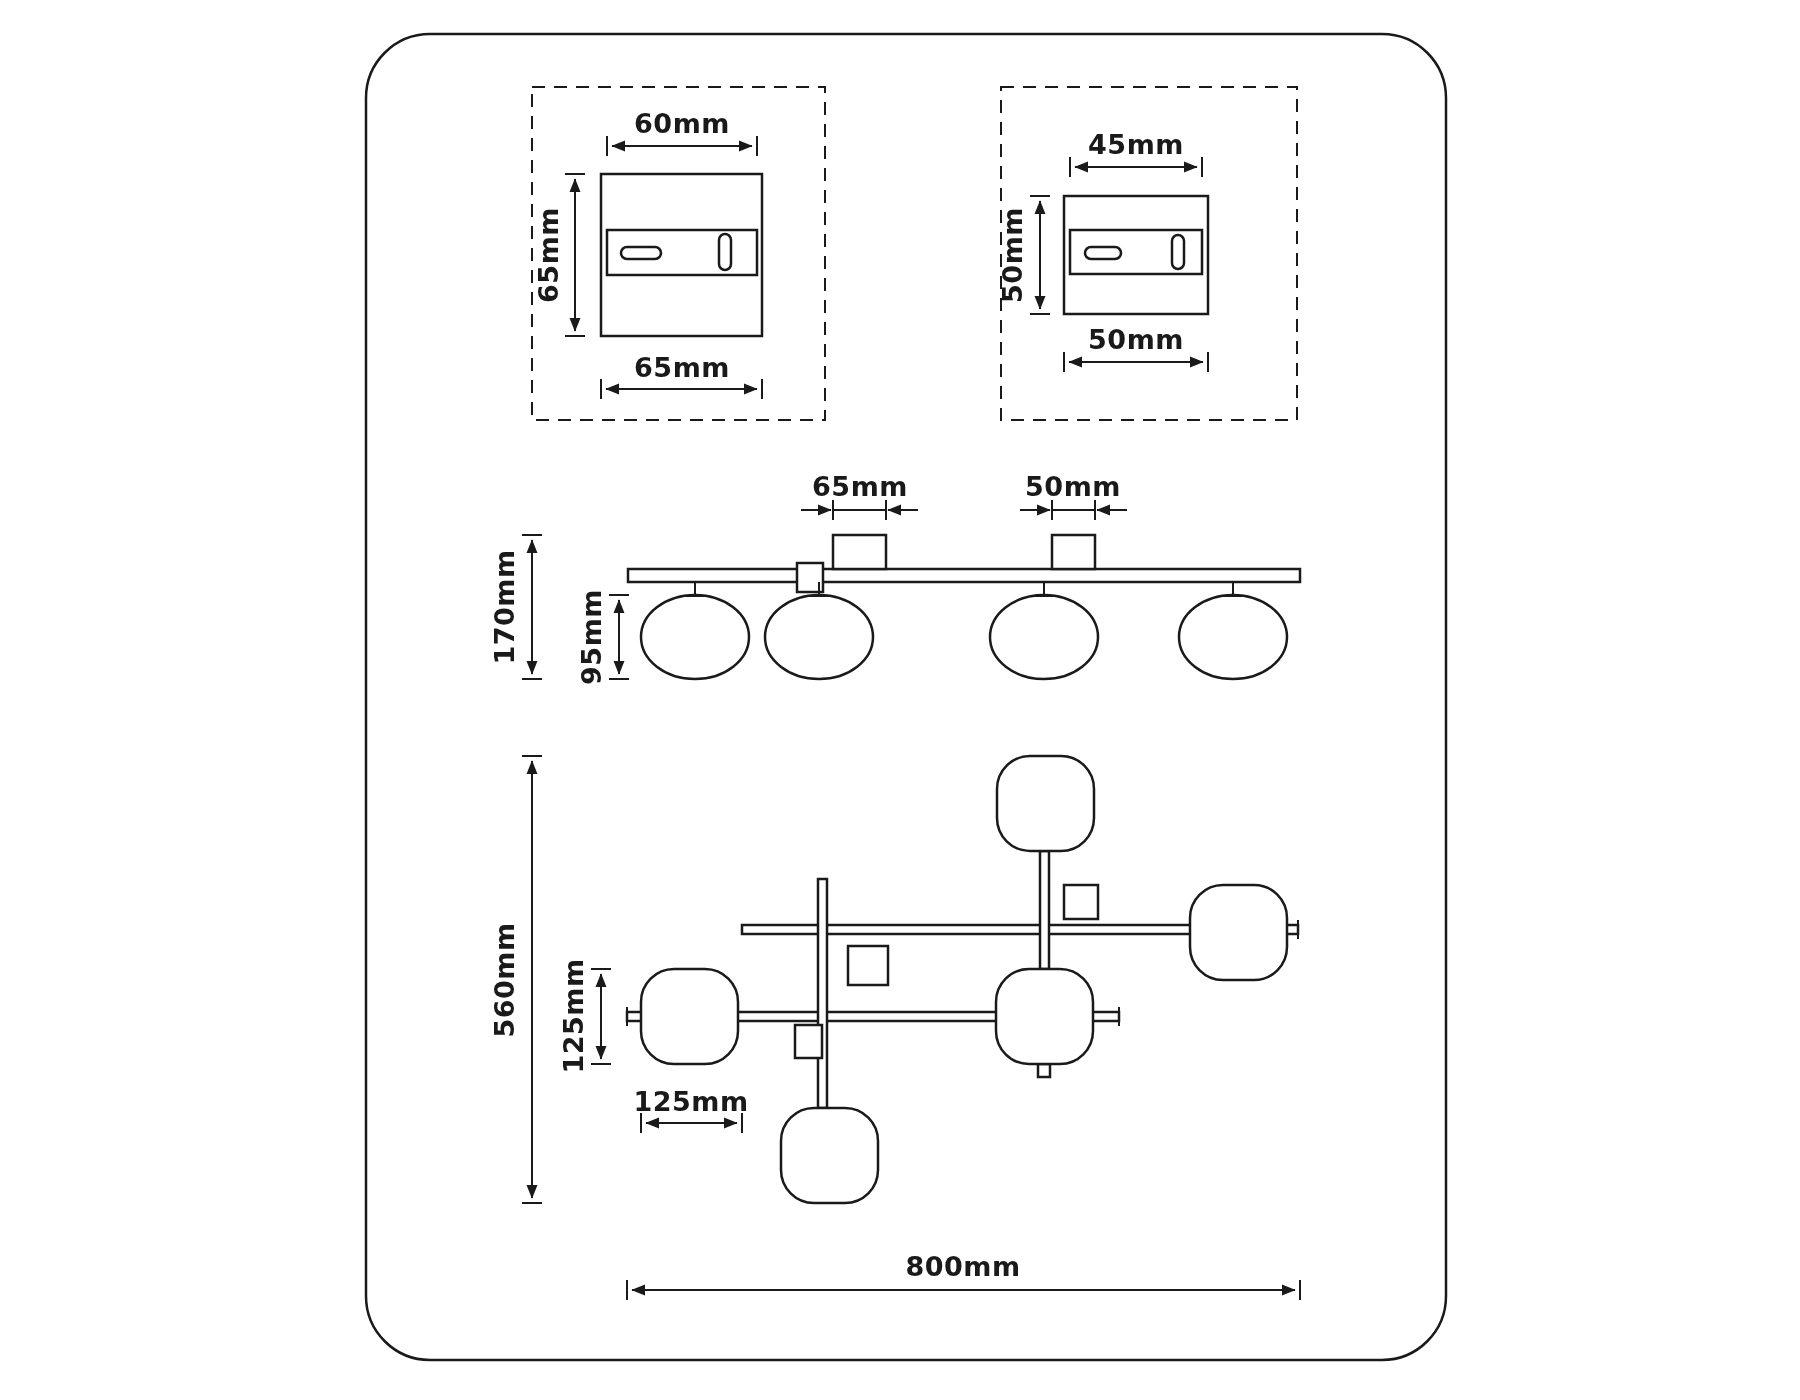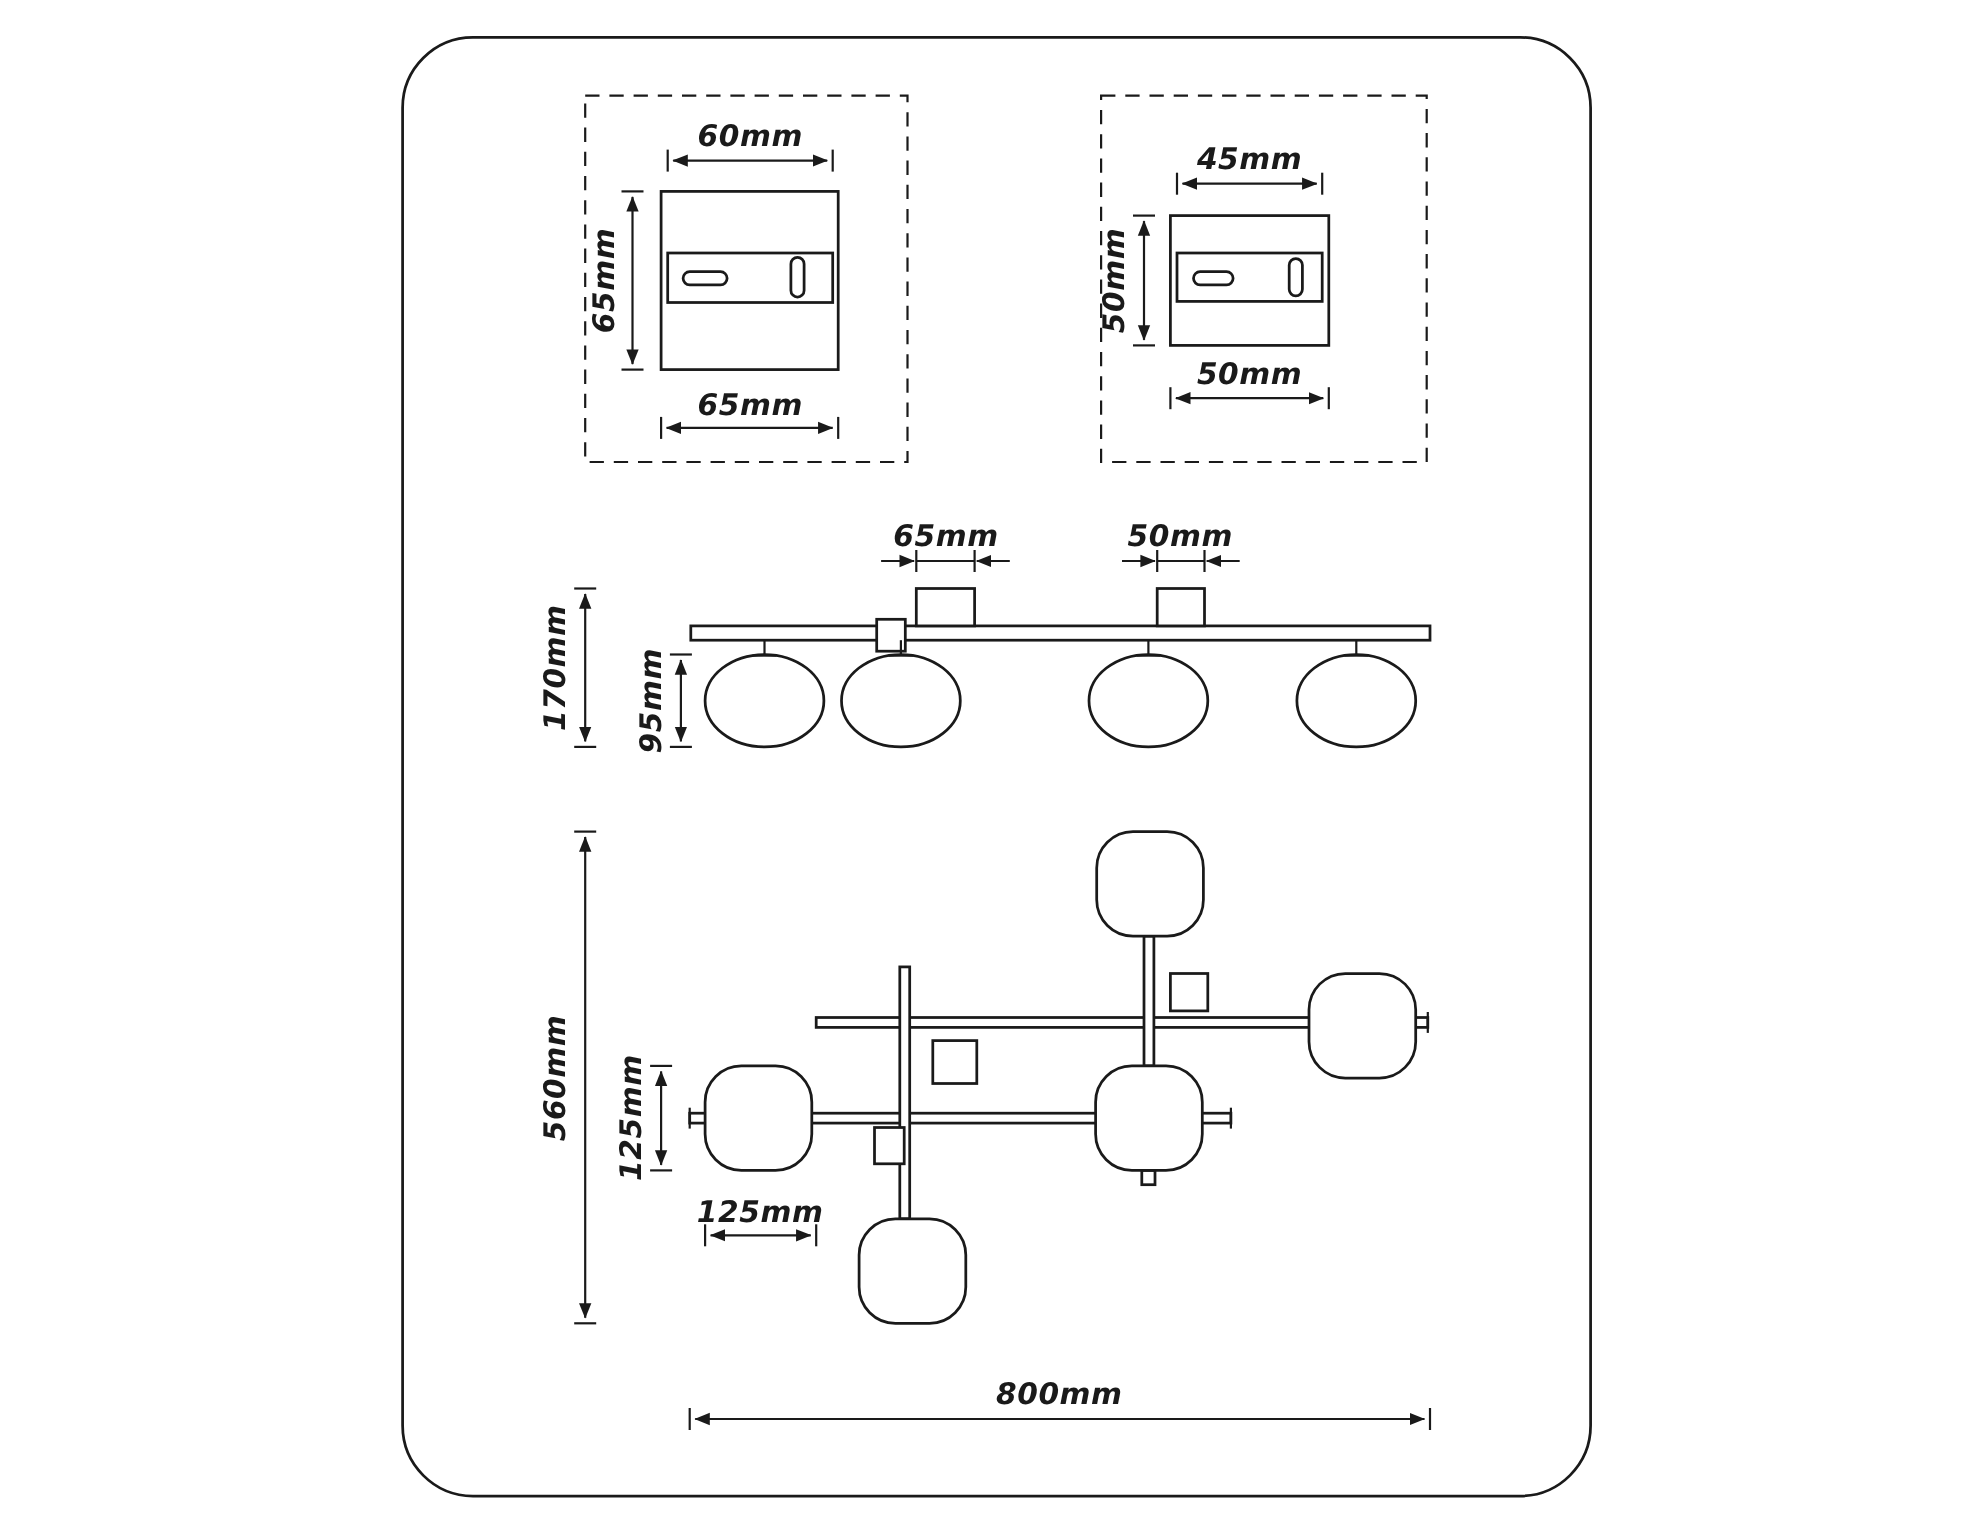--- a/index.html
+++ b/index.html
@@ -1,16 +1,16 @@
 <!DOCTYPE html>
 <html style="--line: #1a1a1a;"><head>
 <meta charset="utf-8">
 <style>
   html,body{margin:0;padding:0;background:#ffffff;}
-  .stage{width:1800px;height:1400px;position:relative;font-style:italic;}
+  .stage{width:1800px;height:1400px;position:relative;}
   svg{display:block;}
   .border{fill:none;stroke:var(--line,#1a1a1a);stroke-width:2.5;}
   .dash{fill:none;stroke:var(--line,#1a1a1a);stroke-width:2;stroke-dasharray:13 9;}
   .shape{fill:#ffffff;stroke:var(--line,#1a1a1a);stroke-width:2.5;}
   .dim{fill:none;stroke:var(--line,#1a1a1a);stroke-width:2;}
   .lbl{font-family:"DejaVu Sans","Liberation Sans",sans-serif;font-weight:bold;font-size:27px;
        fill:var(--line,#1a1a1a);text-anchor:middle;letter-spacing:.5px;}
 </style>
 </head>
 <body style="background: rgb(255, 255, 255);">

